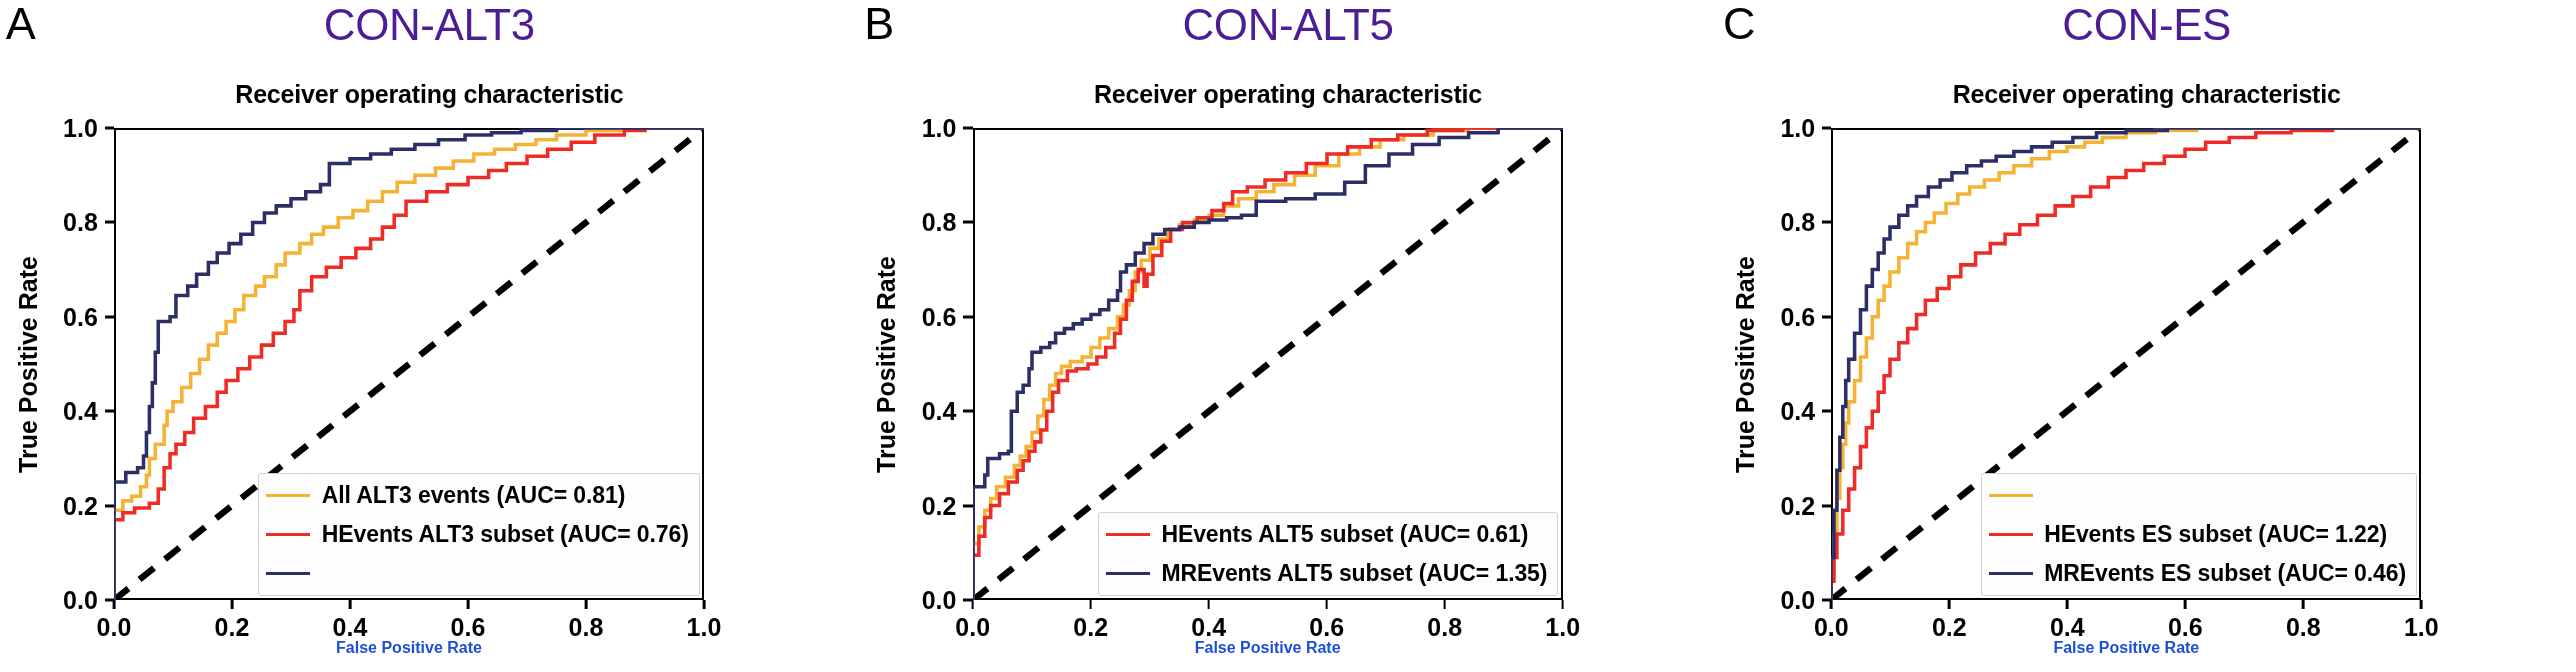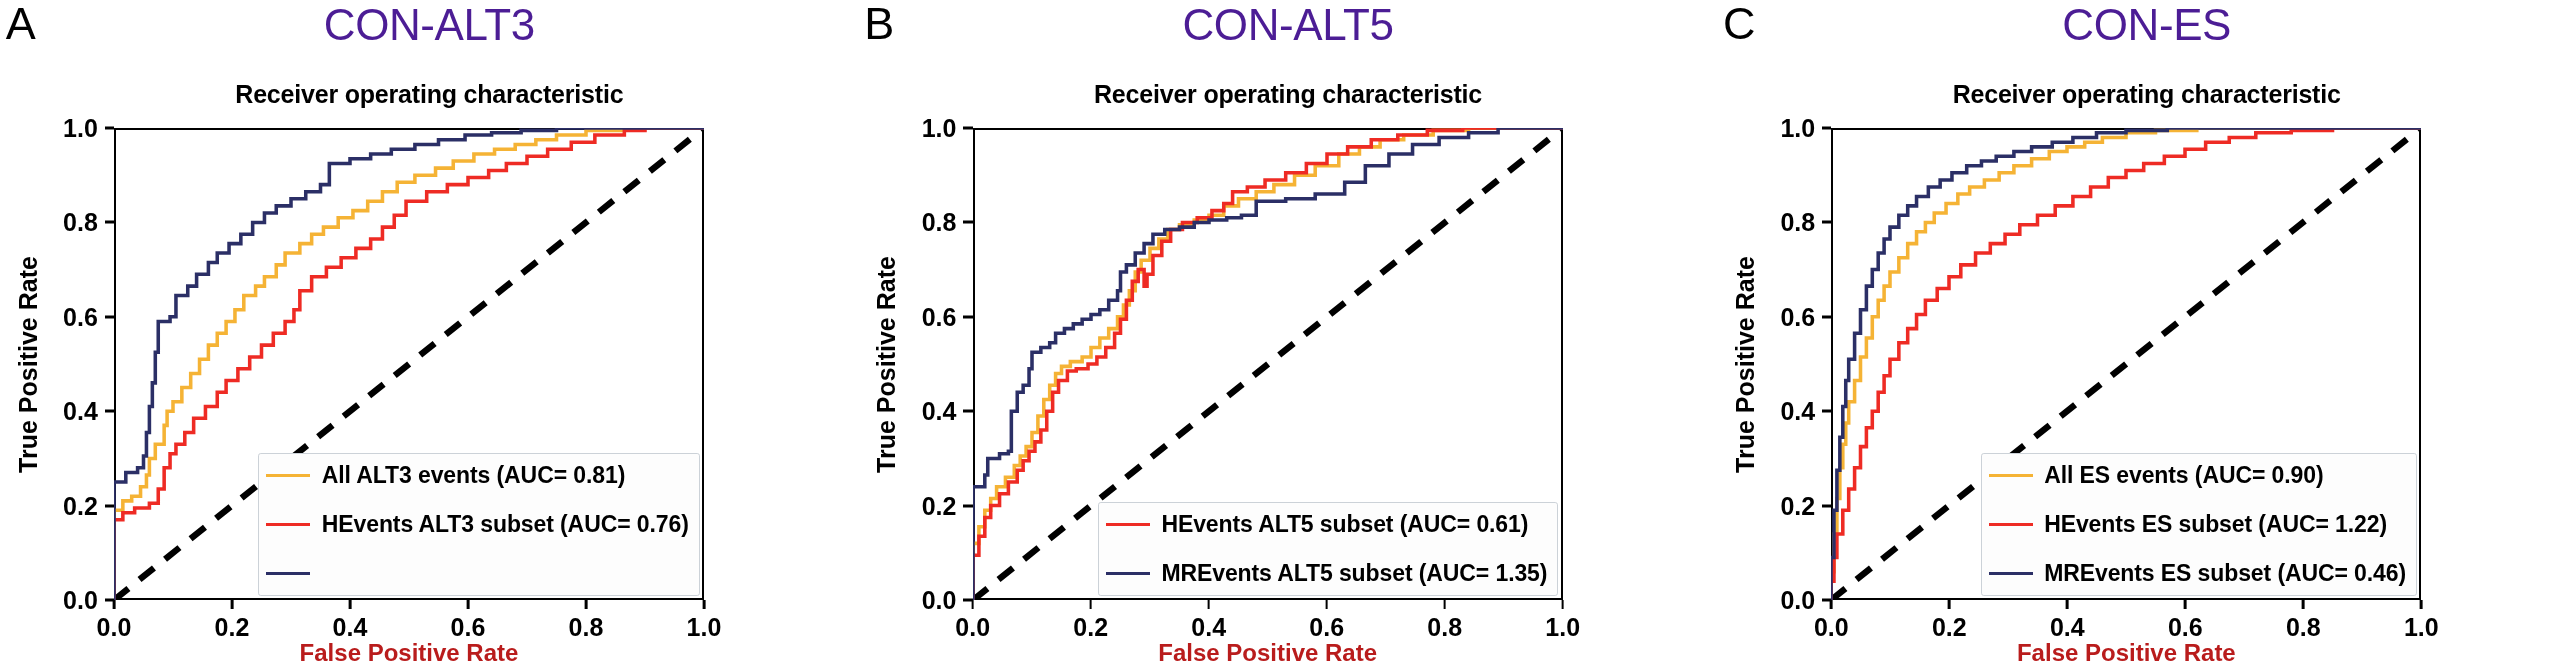--- a/index.html
+++ b/index.html
@@ -126,34 +126,34 @@
     font-size: 25px;
     font-weight: bold;
     color: #000;
   }
   .xlabel {
     position: absolute;
     left: 114px;
     width: 590px;
     top: 639px;
     text-align: center;
-    font-size: 24px;
-    font-weight: bold;
-    color: #b91c1c;
+    font-size: 16px;
+    font-weight: bold;
+    color: #1d4ed8;
   }
   
   .legend {
     position: absolute;
     background: #fdfdfd;
     border: 1.4px solid #ccd2d8;
     border-radius: 2.8px;
     padding: 6.4px 10px 6.4px 7px;
     display: flex;
     flex-direction: column;
-    gap: 19px;
+    gap: 9px;
   }
   .legend-row {
     display: flex;
     align-items: center;
     height: 30px;
   }
   .legend-swatch {
     width: 44px;
     height: 3.6px;
     margin-right: 11.4px;
@@ -386,21 +386,20 @@
           <div class="tmark"></div>
           <div class="tlabel">0.8</div>
         </div>
         <div class="xtick" style="left: 590px;">
           <div class="tmark"></div>
           <div class="tlabel">1.0</div>
         </div>
         <div class="legend" style="right: 4.3px; bottom: 4.3px;">
           <div class="legend-row">
             <div class="legend-swatch" style="background: rgb(245, 179, 53);"></div>
-            <div class="legend-text">All ES events (AUC= 0.90)</div>
           </div>
           <div class="legend-row">
             <div class="legend-swatch" style="background: rgb(238, 43, 36);"></div>
             <div class="legend-text">HEvents ES subset (AUC= 1.22)</div>
           </div>
           <div class="legend-row">
             <div class="legend-swatch" style="background: rgb(43, 47, 102);"></div>
             <div class="legend-text">MREvents ES subset (AUC= 0.46)</div>
           </div>
         </div>

